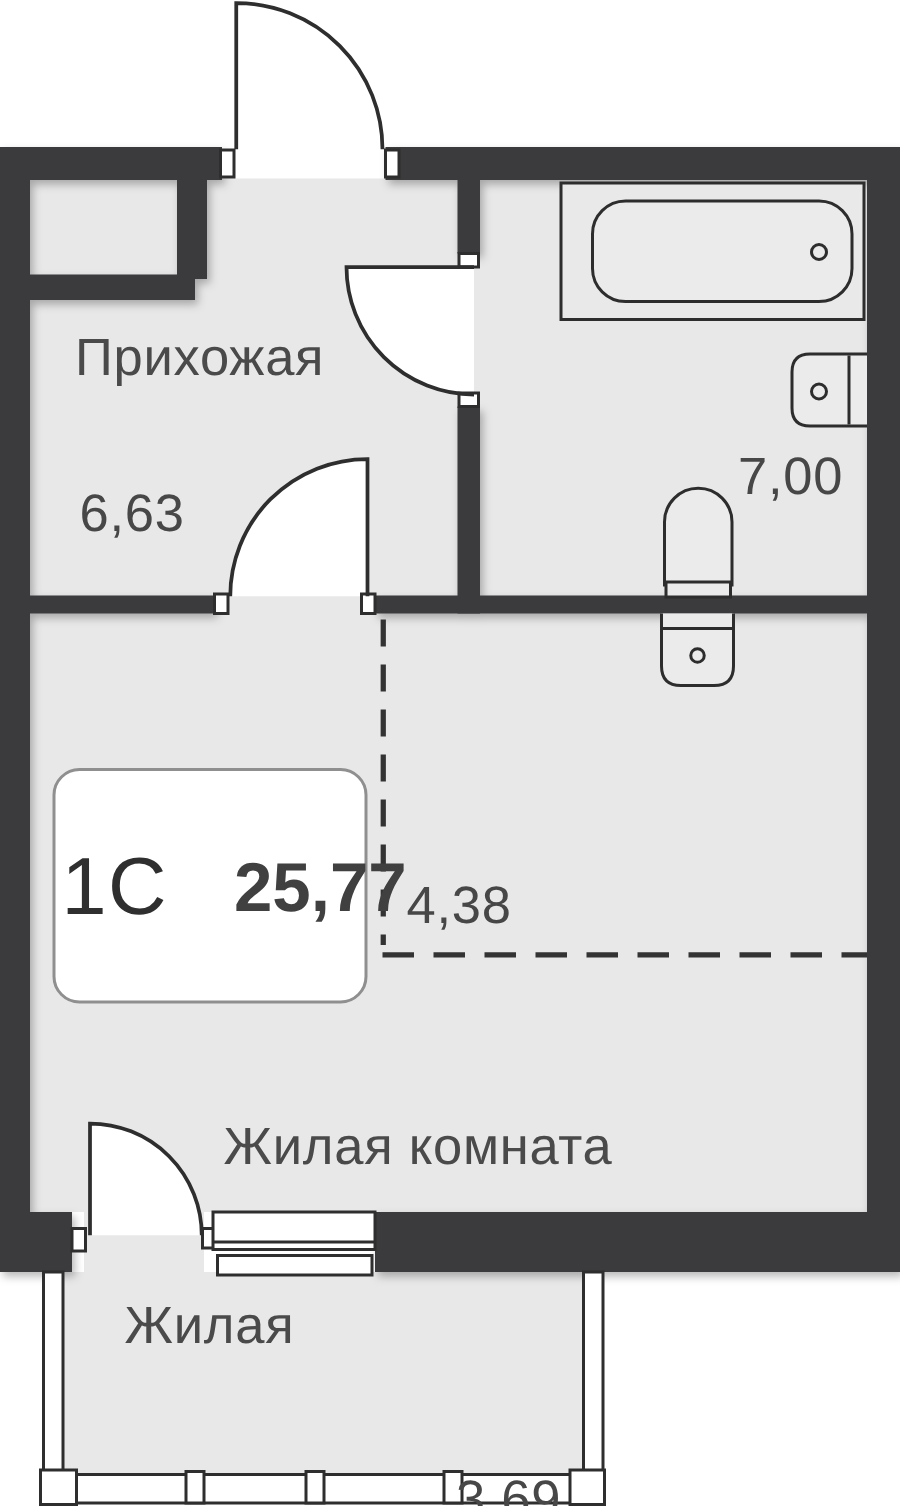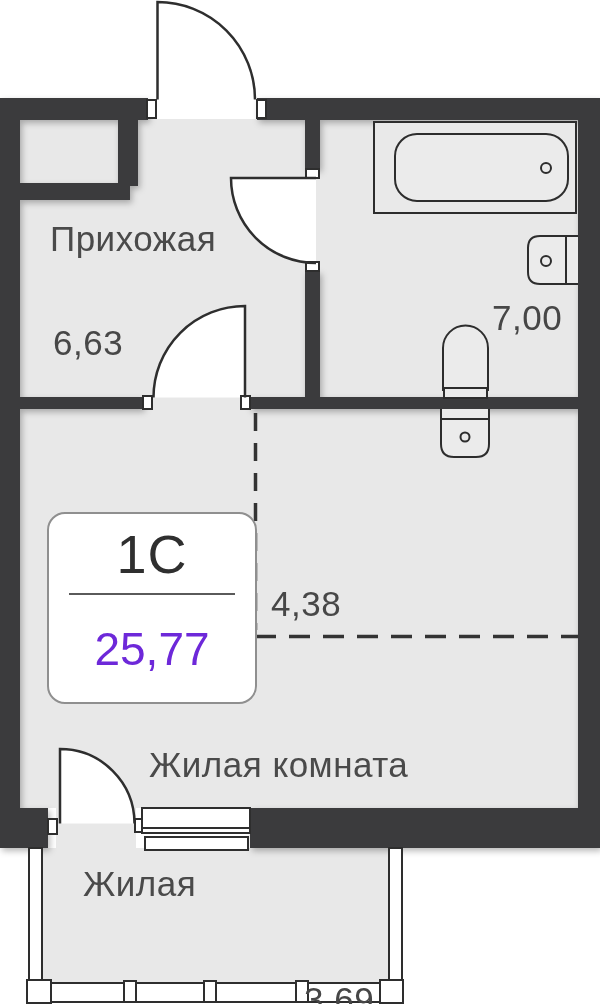--- a/index.html
+++ b/index.html
@@ -8,32 +8,32 @@
     font-family:"Liberation Sans","DejaVu Sans",sans-serif;
   }
   #plan-svg{position:absolute;left:0;top:0;}
   .label{
     position:absolute;color:#4a4a4a;font-size:35px;line-height:1;white-space:nowrap;
     letter-spacing:0.5px;
   }
   .area{color:#474747;}
   
   .badge{
-    position:absolute;left:35px;top:512px;width:210px;height:192px;
+    position:absolute;left:35px;top:512px;width:210px;height:157px;
     background:#ffffff;border:2px solid #8f8f8f;border-radius:18px;
-    box-sizing:border-box;display:flex;flex-direction:column;align-items:stretch;margin-left:12px;
+    box-sizing:border-box;display:flex;flex-direction:row;align-items:stretch;
   }
   .badge-top{
     flex:0 0 79px;display:flex;align-items:center;justify-content:center;
     font-size:54px;font-weight:500;color:#2f2f2f;letter-spacing:1px;
   }
   .badge-divider{height:0;border-top:2px solid #5a5a5a;margin:0 20px;}
   .badge-bottom{
     flex:1;display:flex;align-items:center;justify-content:center;
-    font-size:46px;font-weight:400;color:#6d28d9;
+    font-size:46px;font-weight:700;color:#404040;
   }
 </style>
 </head>
 <body>
 
 <div id="plan-root">
 
   <svg id="plan-svg" width="600" height="1004" viewBox="0 0 600 1004">
     <defs>
       <filter id="wallshadow" x="-10%" y="-10%" width="130%" height="130%">

